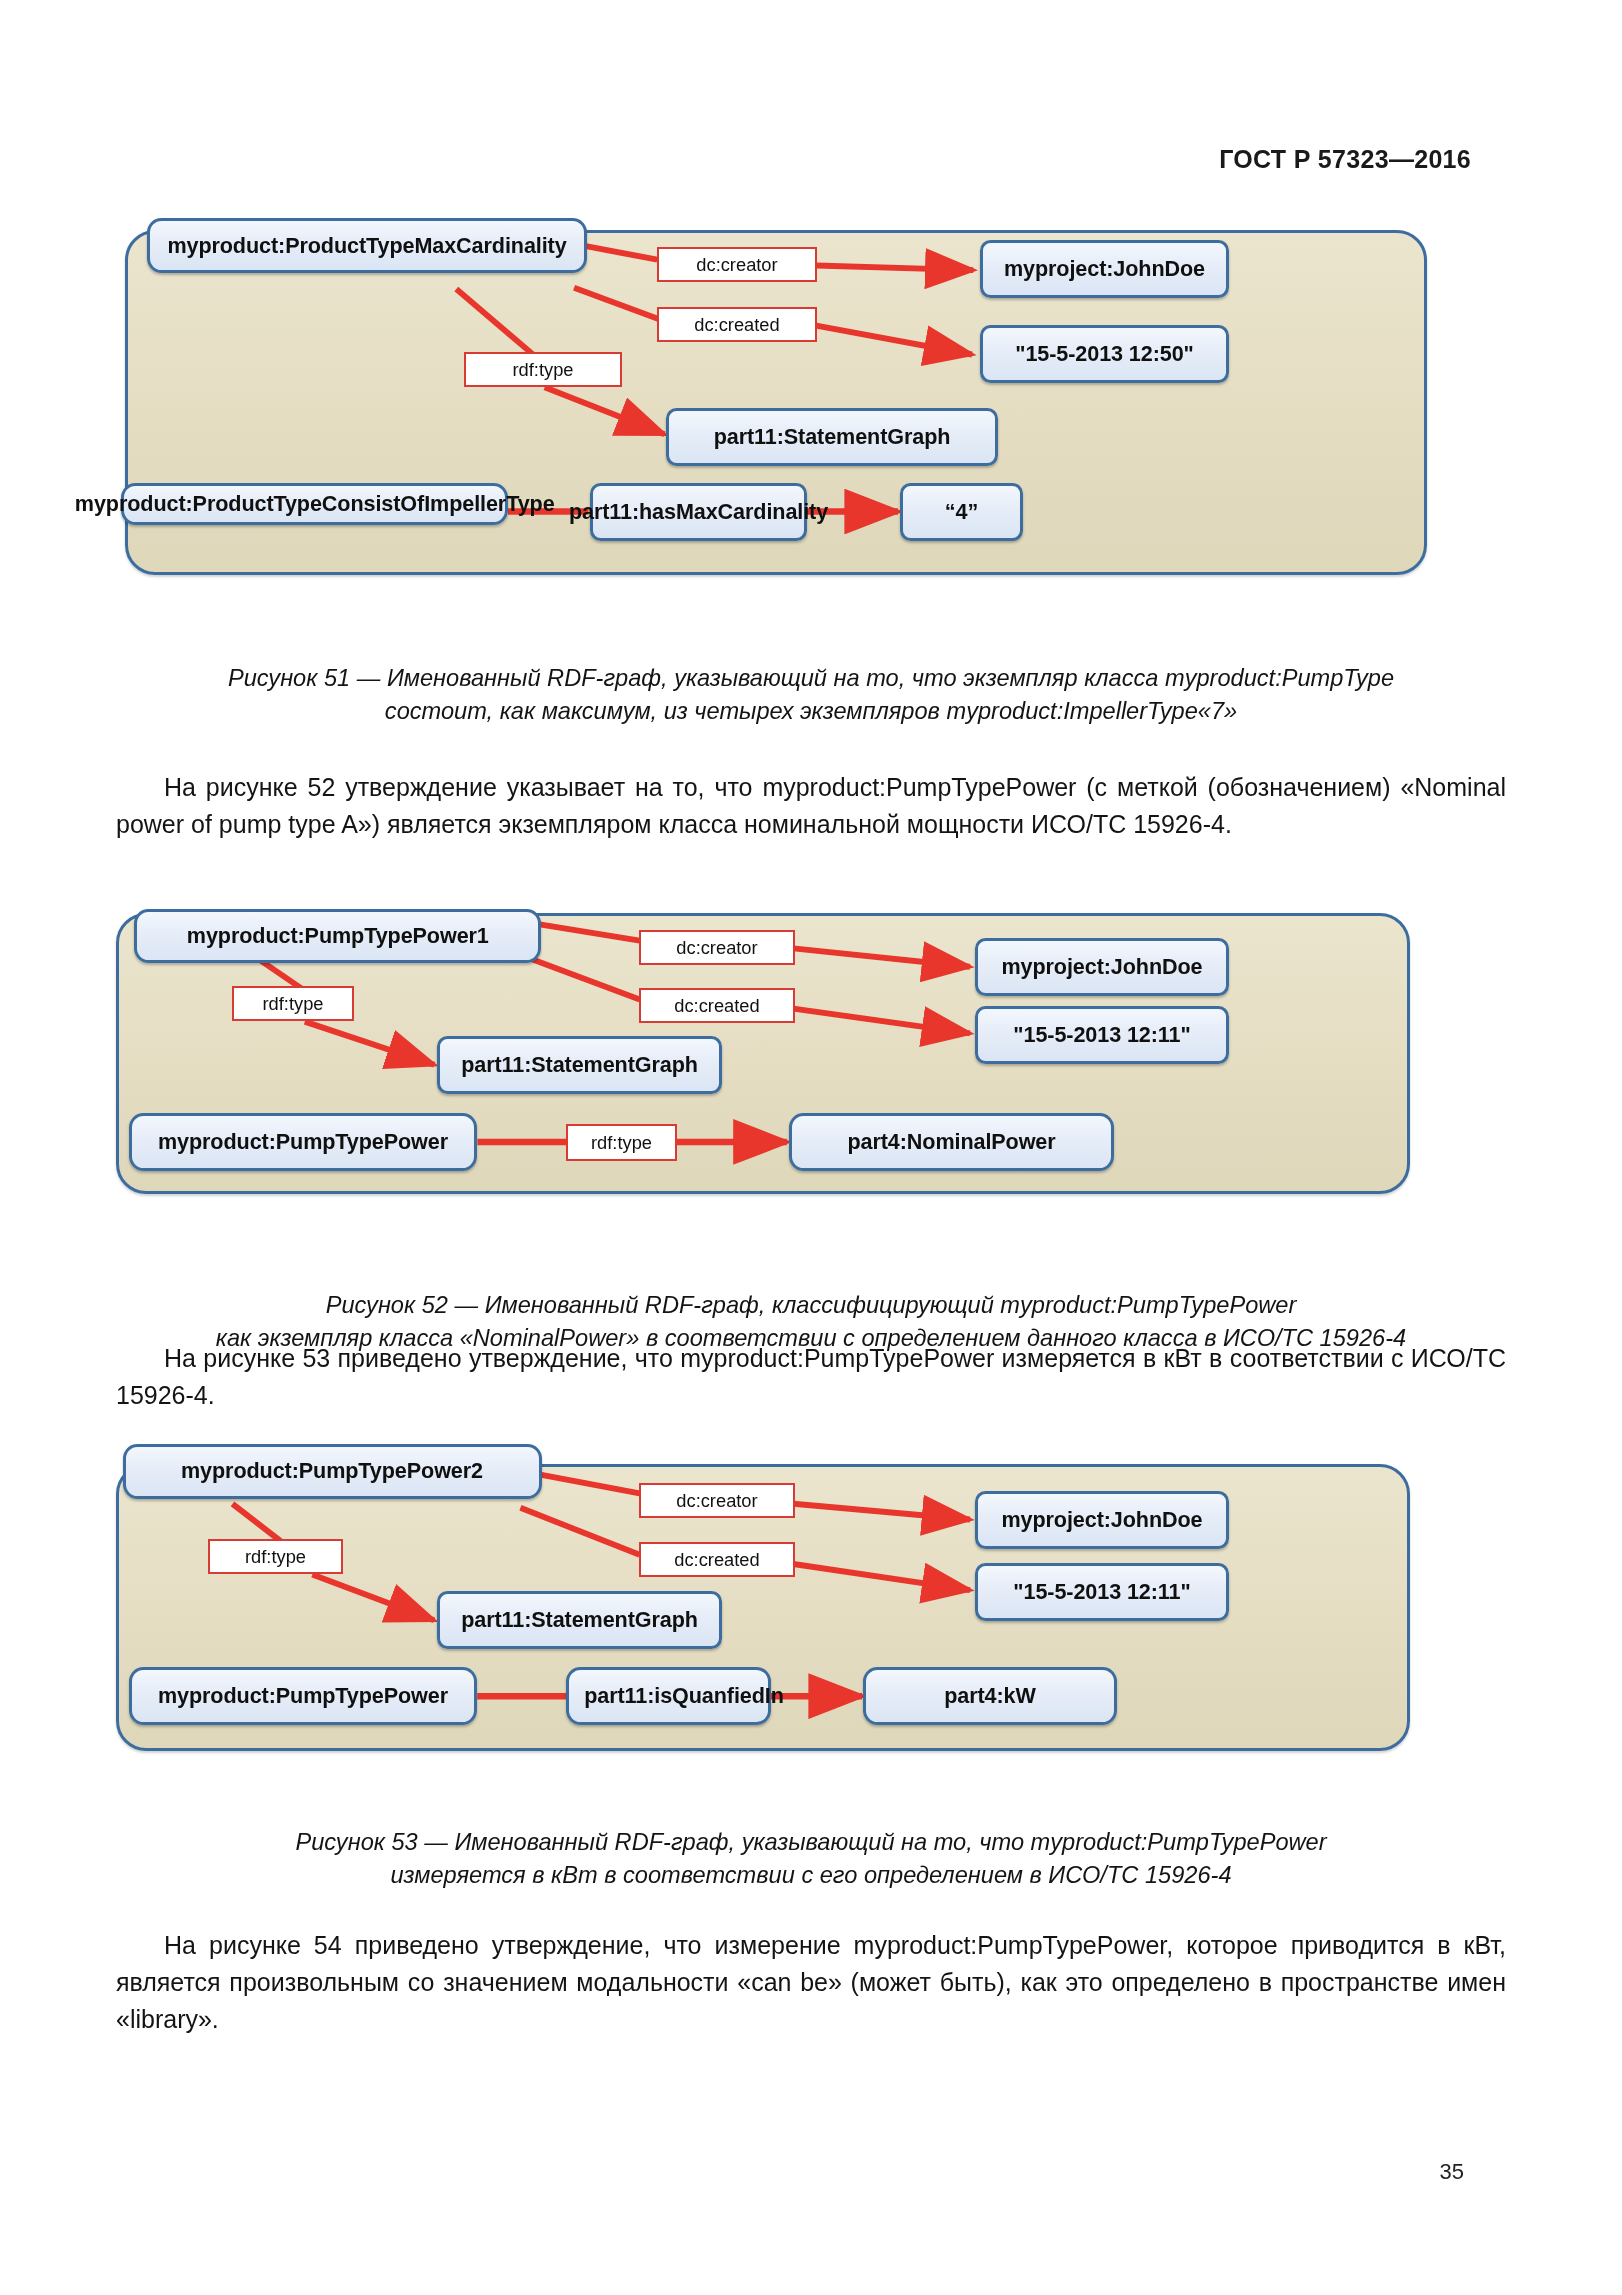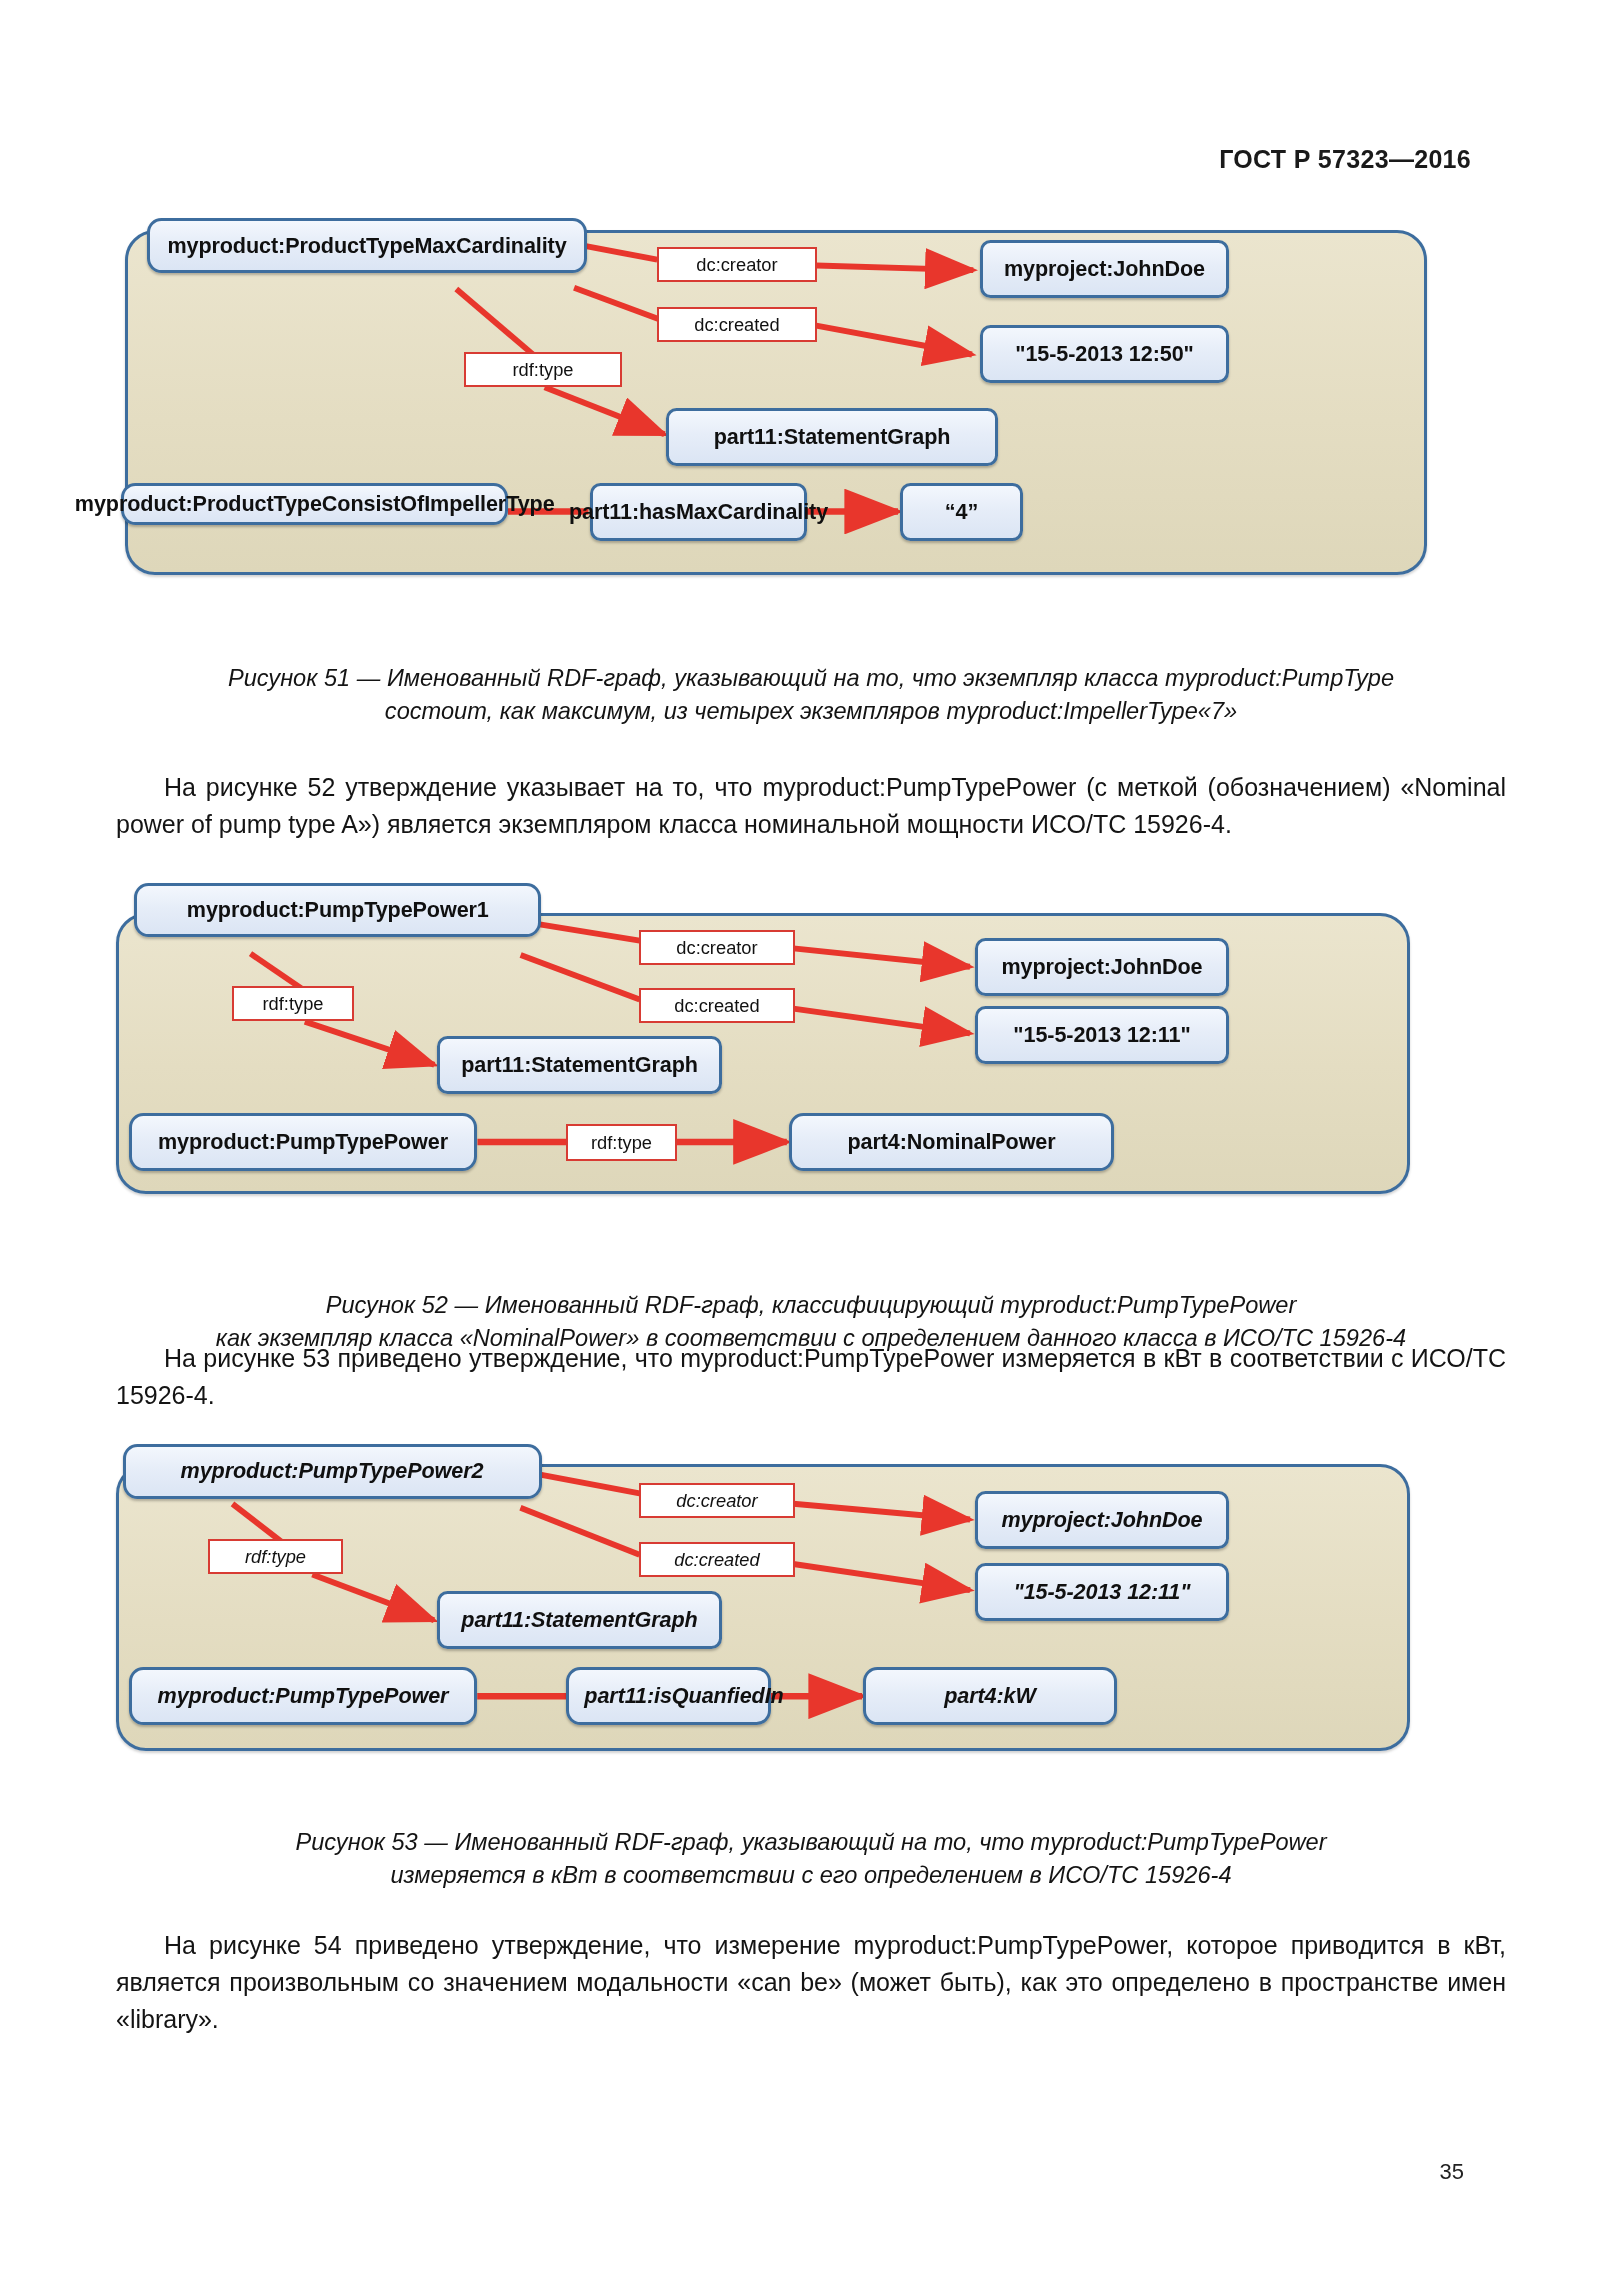--- a/index.html
+++ b/index.html
@@ -204,21 +204,21 @@
 
     <line x1="205" y1="108" x2="290" y2="166" stroke="#e8362c" stroke-width="9"></line>
 
     <line x1="288" y1="212" x2="486" y2="278" stroke="#e8362c" stroke-width="9" marker-end="url(#ah52)"></line>
 
     <line x1="552" y1="396" x2="690" y2="396" stroke="#e8362c" stroke-width="10"></line>
 
     <line x1="855" y1="396" x2="1025" y2="396" stroke="#e8362c" stroke-width="10" marker-end="url(#ah52)"></line>
   </svg>
 
-  <div class="node pill" style="left:18.3px; top:0; width:407px; height:54px;">myproduct:PumpTypePower1</div>
+  <div class="node pill" style="left:18.3px; top:26px; width:407px; height:54px;">myproduct:PumpTypePower1</div>
 
   <div class="node" style="left:859px; top:55px; width:254px; height:58px;">myproject:JohnDoe</div>
 
   <div class="node" style="left:859px; top:123px; width:254px; height:58px;">"15-5-2013 12:11"</div>
 
   <div class="node" style="left:321px; top:153px; width:285px; height:58px;">part11:StatementGraph</div>
 
   <div class="node pill" style="left:13px; top:230px; width:348px; height:58px;">myproduct:PumpTypePower</div>
 
   <div class="node pill" style="left:673px; top:230px; width:325px; height:58px;">part4:NominalPower</div>
@@ -234,21 +234,21 @@
 
 <div class="fig-caption" style="top:1261px;margin-top:28px;">
   <div>Рисунок 52 — Именованный RDF-граф, классифицирующий myproduct:PumpTypePower</div>
   <div>как экземпляр класса «NominalPower» в соответствии с определением данного класса в ИСО/ТС 15926-4</div>
 </div>
 
 <div class="body-par" style="top:1340px;">
   <span class="indent"></span><span>На рисунке 53 приведено утверждение, что myproduct:PumpTypePower измеряется в кВт в соответствии с ИСО/ТС 15926-4.</span>
 </div>
 
-<div class="diagram" style="top:1433px; height:334px;font-style:italic;">
+<div class="diagram" style="top:1433px; height:334px;">
 
   <div class="graph-container" style="left:0px; top:31px; width:1288px; height:281px;"></div>
 
   <svg class="edges" width="1390" height="334" viewBox="0 0 2124 510">
     <defs>
       <marker id="ah53" markerWidth="9" markerHeight="7" refX="8.2" refY="3.5" orient="auto">
         <polygon points="0 0, 9 3.5, 0 7" fill="#e8362c"></polygon>
       </marker>
     </defs>
 

